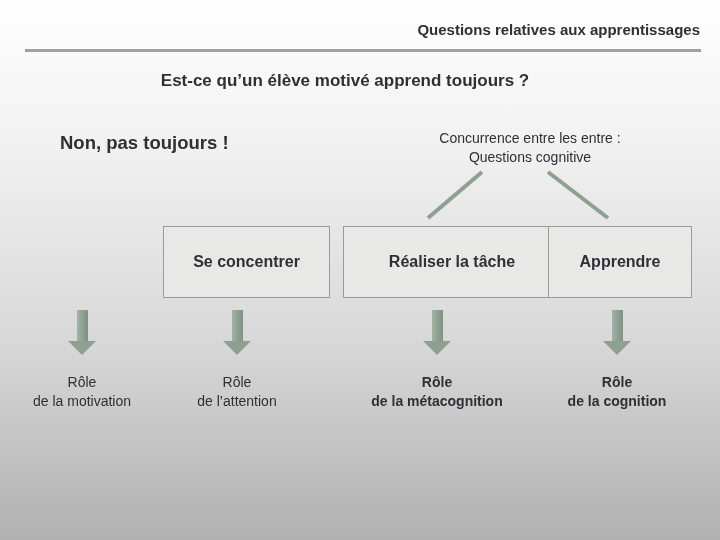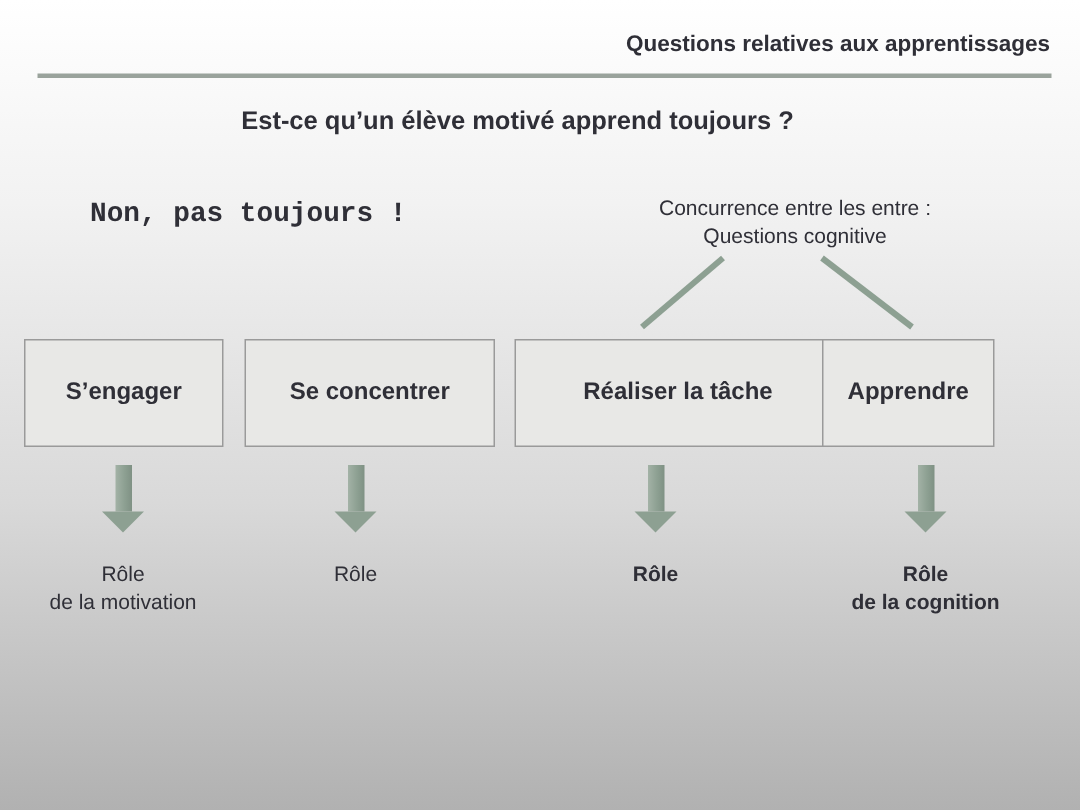--- a/index.html
+++ b/index.html
@@ -38,21 +38,20 @@
     text-align:center;
     font-size:17px;font-weight:bold;
     color:var(--text-dark);
     white-space:nowrap;
   }
   .left-statement{
     position:absolute;top:132px;left:60px;
     font-size:18.5px;font-weight:bold;
     color:var(--text-dark);
     white-space:nowrap;
-    font-family:Liberation Mono, monospace;
   }
   .competition-note{
     position:absolute;top:129px;left:400px;width:260px;
     text-align:center;
     font-size:14px;line-height:19px;
     color:var(--text-dark);
   }
   .connectors{
     position:absolute;top:0;left:0;
   }
@@ -65,21 +64,21 @@
     background:var(--box-fill);
     border:1px solid var(--box-border);
     display:flex;align-items:center;justify-content:center;
     font-size:16px;font-weight:bold;
     color:var(--text-dark);
     text-align:center;
   }
   .box-1{left:16px;width:133px;}
   .box-2{left:163px;width:167px;}
   .box-3{left:343px;width:218px;}
-  .box-4{left:548px;width:115px;}
+  .box-4{left:548px;width:144px;}
   .down-arrow{
     position:absolute;top:310px;width:28px;
     display:flex;flex-direction:column;align-items:center;
   }
   .arrow-1{left:68px;}
   .arrow-2{left:223px;}
   .arrow-3{left:423px;}
   .arrow-4{left:603px;}
   .arrow-shaft{
     width:11px;height:31px;
@@ -123,21 +122,20 @@
   <div class="competition-note">
     <div>Concurrence entre les entre :</div>
     <div>Questions cognitive</div>
   </div>
 
   <svg class="connectors" width="720" height="540" viewBox="0 0 720 540">
     <line x1="482" y1="172" x2="428" y2="218" stroke="#8da092"></line>
     <line x1="548" y1="172" x2="608" y2="218" stroke="#8da092"></line>
   </svg>
 
-  <div class="process-box box-1">S’engager</div>
   <div class="process-box box-2">Se concentrer</div>
   <div class="process-box box-3">Réaliser la tâche</div>
   <div class="process-box box-4">Apprendre</div>
 
   <div class="down-arrow arrow-1">
     <div class="arrow-shaft"></div>
     <div class="arrow-head"></div>
   </div>
   <div class="down-arrow arrow-2">
     <div class="arrow-shaft"></div>
@@ -151,23 +149,25 @@
     <div class="arrow-shaft"></div>
     <div class="arrow-head"></div>
   </div>
 
   <div class="role-label label-1">
     <div>Rôle</div>
     <div>de la motivation</div>
   </div>
   <div class="role-label label-2">
     <div>Rôle</div>
+    <div>de l’attention</div>
   </div>
   <div class="role-label label-3">
     <div>Rôle</div>
+    <div>de la métacognition</div>
   </div>
   <div class="role-label label-4">
     <div>Rôle</div>
     <div>de la cognition</div>
   </div>
 
 
 </div>
 
 </body></html>

